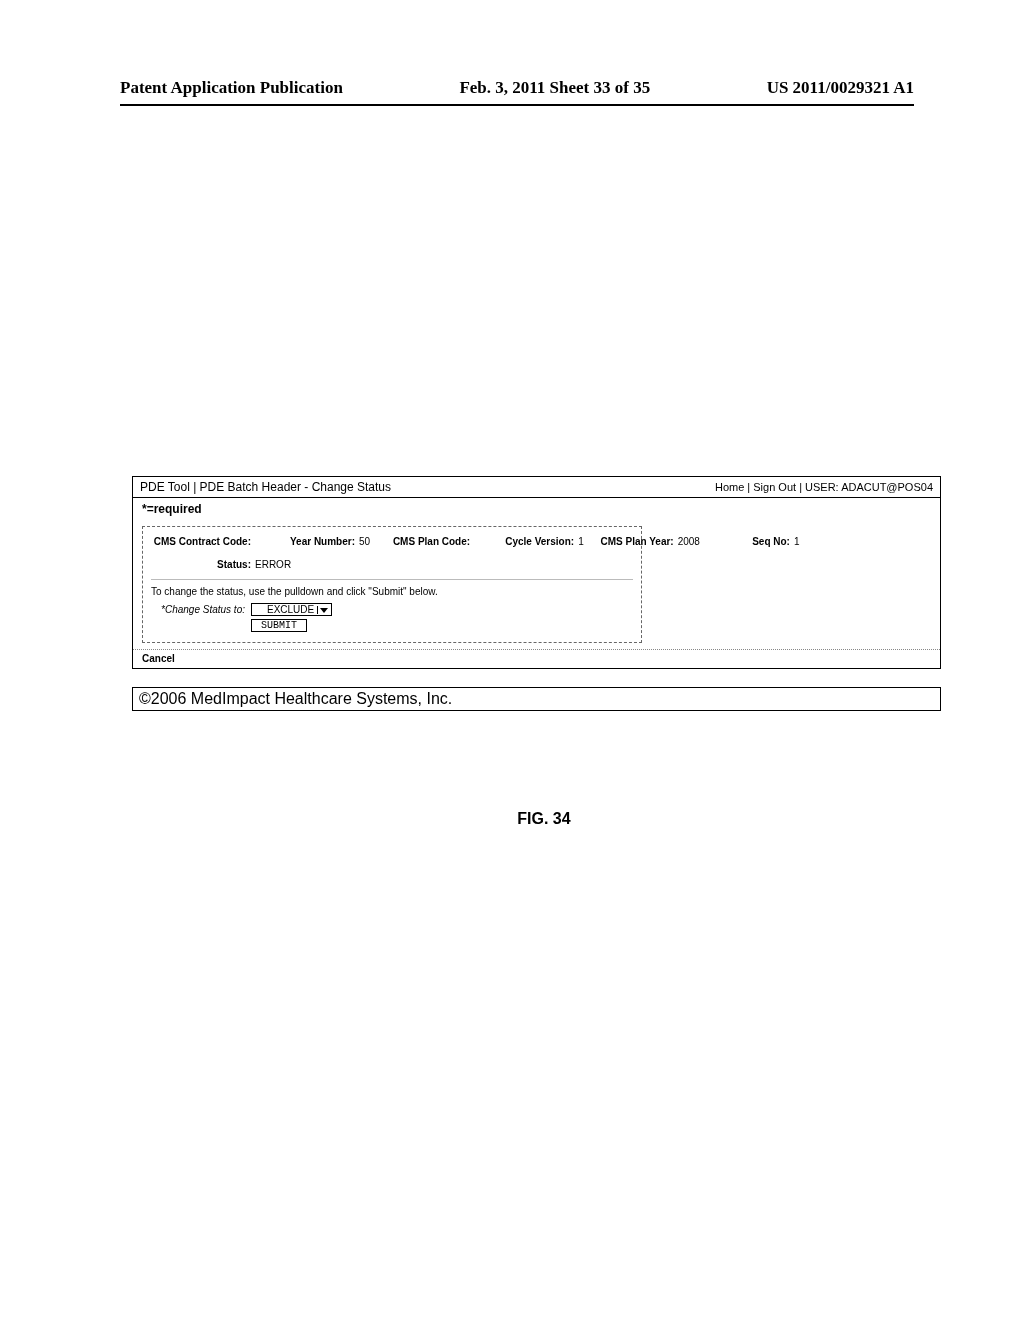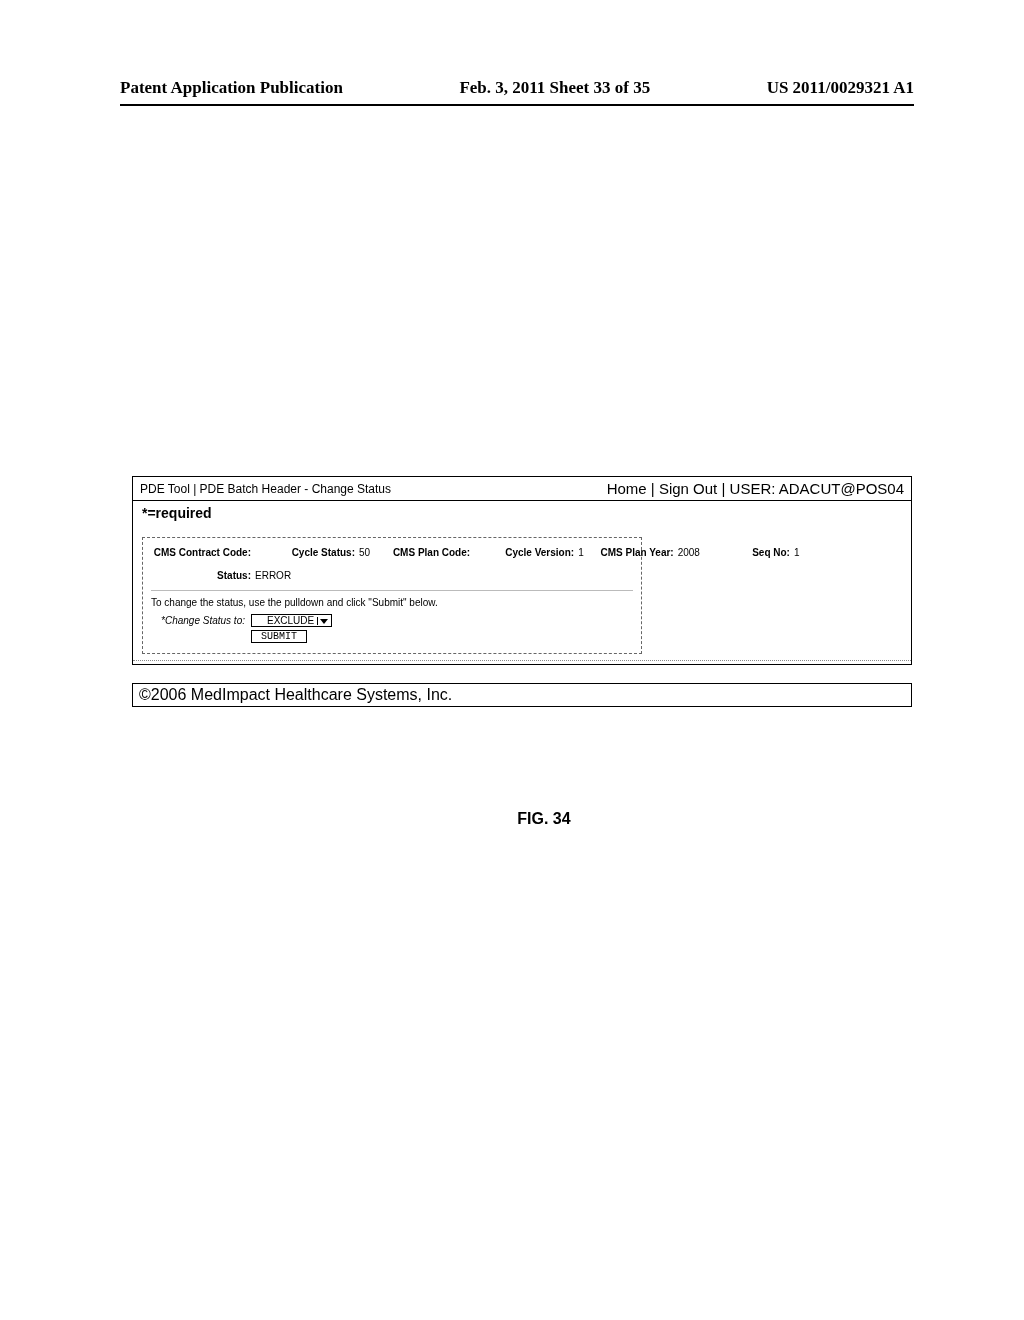--- a/index.html
+++ b/index.html
@@ -29,42 +29,42 @@
     position: absolute;
     left: 120px;
     right: 110px;
     top: 104px;
     border-top: 2px solid #000;
   }
   .figure-area {
     position: absolute;
     top: 476px;
     left: 132px;
-    right: 112px;
+    right: 83px;
     font-family: Arial, Helvetica, sans-serif;
   }
   .outer-box {
     border: 1px solid #000;
   }
   .title-bar {
     display: flex;
     justify-content: space-between;
     align-items: center;
     font-size: 12px;
     padding: 3px 7px 3px 7px;
     border-bottom: 1px solid #000;
     background: #fff;
   }
   .title-left { white-space: nowrap; }
-  .title-right { white-space: nowrap; font-size: 15px; }
+  .title-right { white-space: nowrap; font-size: 11px; }
   .body-area { padding: 4px 0 0 9px; }
   .required {
-    font-size: 14px;
-    font-weight: bold;
-    margin: 0 0 16px 0;
+    font-size: 12px;
+    font-weight: bold;
+    margin: 0 0 10px 0;
   }
   .panel-wrap {
     width: 500px;
     border: 1px dashed #666;
     padding: 8px 8px 10px 8px;
     background: #fff;
   }
   .info-block {
     padding-bottom: 8px;
     border-bottom: 1px solid #bbb;
@@ -184,21 +184,21 @@
 
       <div class="panel-wrap">
         <div class="info-block">
           <div class="info-row">
             <div class="info-col col1">
               <div class="pair">
                 <span class="lbl">CMS Contract Code:</span>
                 <span class="val"></span>
               </div>
               <div class="pair">
-                <span class="lbl">Cycle Status:</span>
+                <span class="lbl">Year Number:</span>
                 <span class="val">50</span>
               </div>
             </div>
             <div class="info-col col2">
               <div class="pair">
                 <span class="lbl">CMS Plan Code:</span>
                 <span class="val"></span>
               </div>
               <div class="pair">
                 <span class="lbl">Cycle Version:</span>
@@ -239,18 +239,19 @@
                   </svg>
               </span>
             </span>
             <button class="submit-btn">SUBMIT</button>
           </div>
         </div>
       </div>
     </div>
 
     <div class="dotted"></div>
+    <div class="cancel">Cancel</div>
   </div>
 
   <div class="copyright">©2006 MedImpact Healthcare Systems, Inc.</div>
 </div>
 
 <div class="figure-label">FIG. 34</div>
 
 </body></html>

